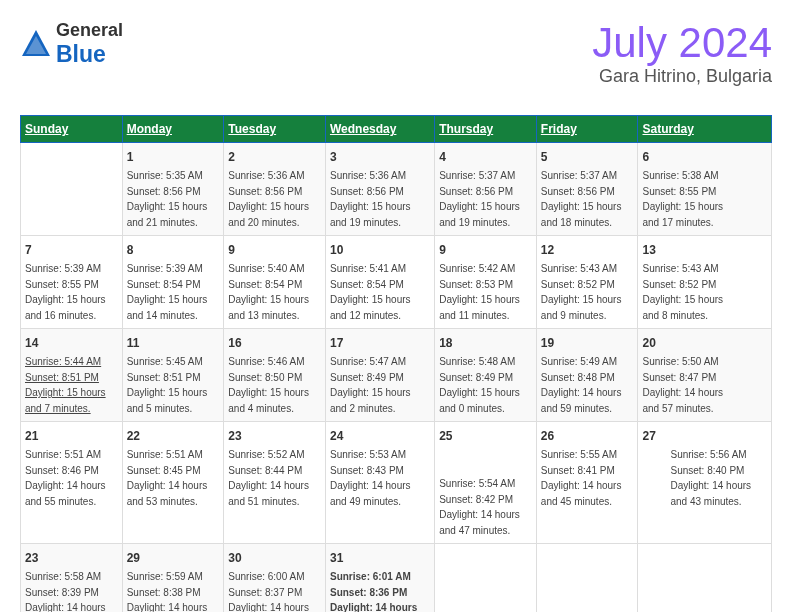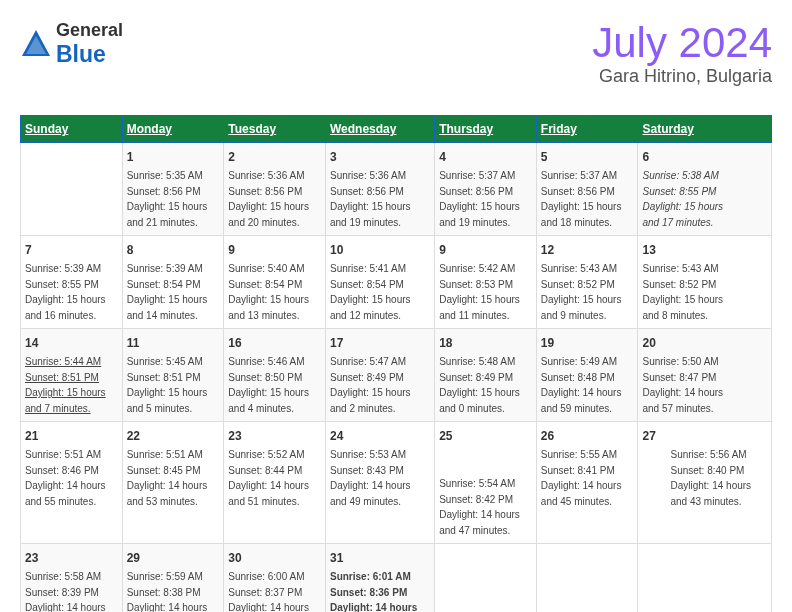--- a/index.html
+++ b/index.html
@@ -163,21 +163,21 @@
         </td>
         <td>
           <div class="day-number">5</div>
           <div class="day-info" style="white-space: pre-line;">Sunrise: 5:37 AM
 Sunset: 8:56 PM
 Daylight: 15 hours
 and 18 minutes.</div>
         </td>
         <td>
           <div class="day-number">6</div>
-          <div class="day-info" style="white-space: pre-line; font-style: italic;">Sunrise: 5:38 AM
+          <div class="day-info" style="white-space: pre-line;">Sunrise: 5:38 AM
 Sunset: 8:55 PM
 Daylight: 15 hours
 and 17 minutes.</div>
         </td>
       </tr>
       <tr>
         <td>
           <div class="day-number">7</div>
           <div class="day-info" style="white-space: pre-line;">Sunrise: 5:39 AM
 Sunset: 8:55 PM

